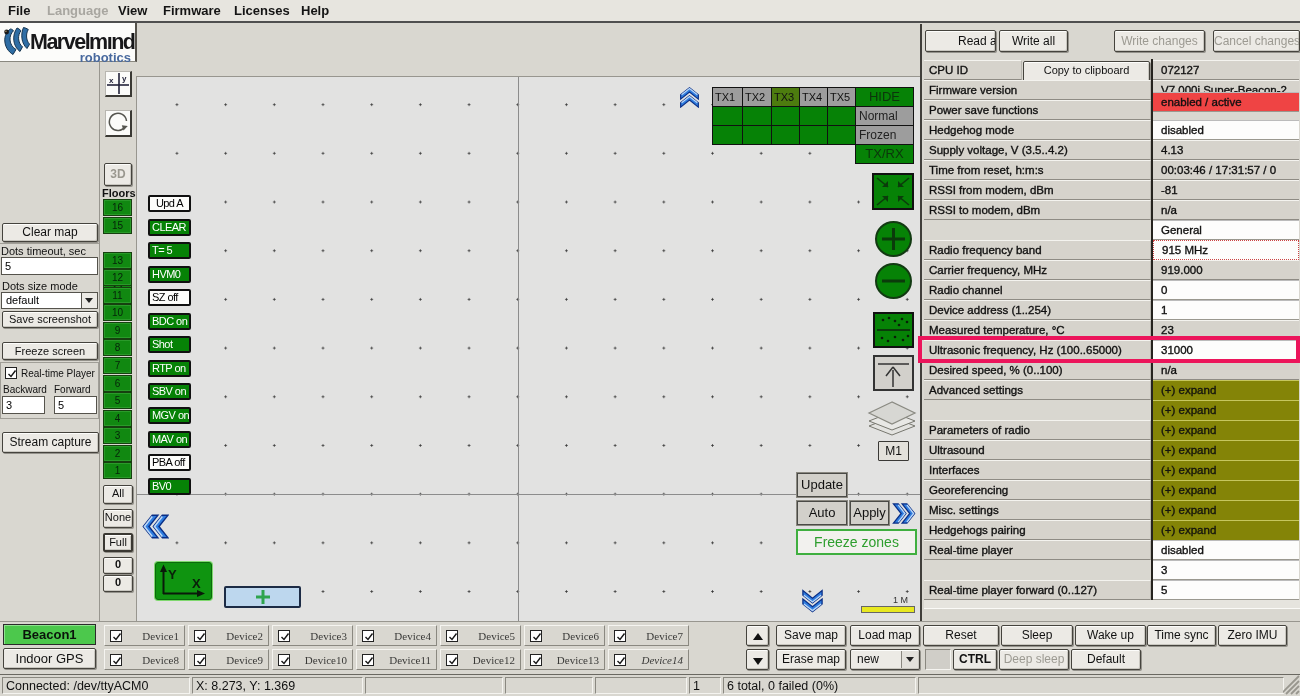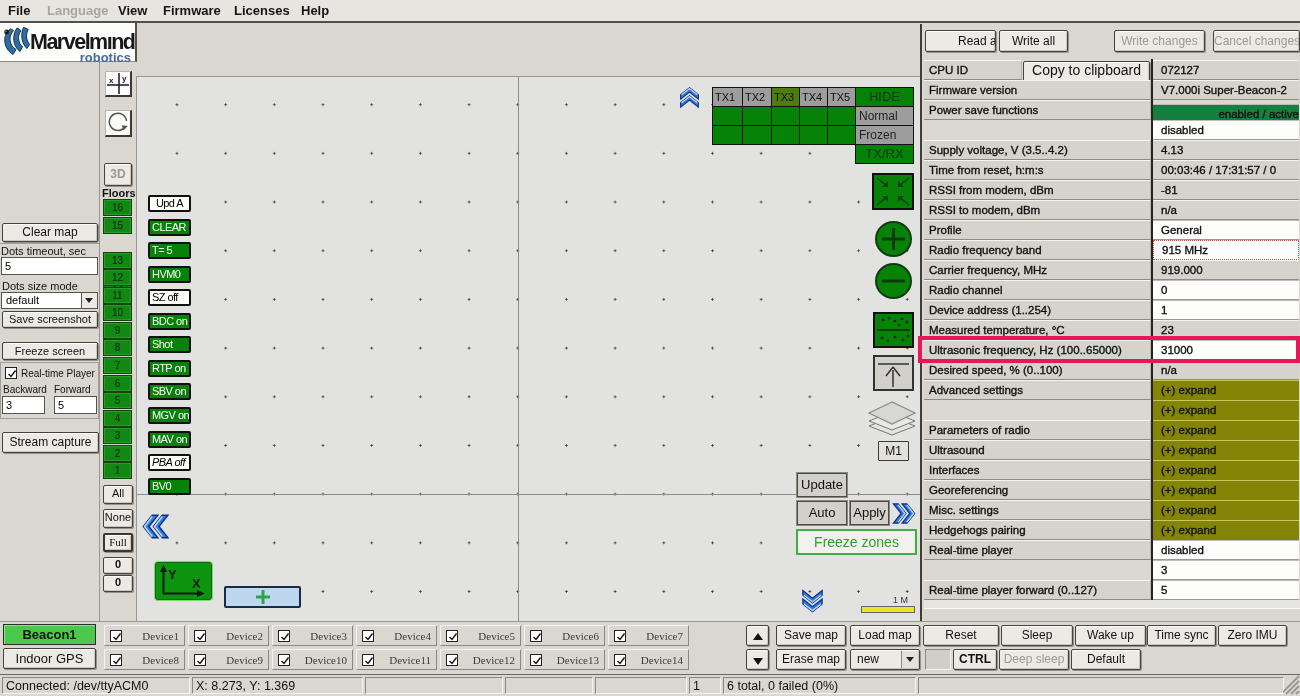--- a/index.html
+++ b/index.html
@@ -58,21 +58,21 @@
 <div class="ab" style="left:103px;top:339px;width:29px;height:17px;background:#118811;border:1px solid #16400f;box-shadow:inset 0 0 0 1px #2a9a2a;color:#06230a;font-size:10px;text-align:center;line-height:15px;">8</div>
 <div class="ab" style="left:103px;top:357px;width:29px;height:17px;background:#118811;border:1px solid #16400f;box-shadow:inset 0 0 0 1px #2a9a2a;color:#06230a;font-size:10px;text-align:center;line-height:15px;">7</div>
 <div class="ab" style="left:103px;top:375px;width:29px;height:17px;background:#118811;border:1px solid #16400f;box-shadow:inset 0 0 0 1px #2a9a2a;color:#06230a;font-size:10px;text-align:center;line-height:15px;">6</div>
 <div class="ab" style="left:103px;top:392px;width:29px;height:17px;background:#118811;border:1px solid #16400f;box-shadow:inset 0 0 0 1px #2a9a2a;color:#06230a;font-size:10px;text-align:center;line-height:15px;">5</div>
 <div class="ab" style="left:103px;top:410px;width:29px;height:17px;background:#118811;border:1px solid #16400f;box-shadow:inset 0 0 0 1px #2a9a2a;color:#06230a;font-size:10px;text-align:center;line-height:15px;">4</div>
 <div class="ab" style="left:103px;top:427px;width:29px;height:17px;background:#118811;border:1px solid #16400f;box-shadow:inset 0 0 0 1px #2a9a2a;color:#06230a;font-size:10px;text-align:center;line-height:15px;">3</div>
 <div class="ab" style="left:103px;top:445px;width:29px;height:17px;background:#118811;border:1px solid #16400f;box-shadow:inset 0 0 0 1px #2a9a2a;color:#06230a;font-size:10px;text-align:center;line-height:15px;">2</div>
 <div class="ab" style="left:103px;top:462px;width:29px;height:17px;background:#118811;border:1px solid #16400f;box-shadow:inset 0 0 0 1px #2a9a2a;color:#06230a;font-size:10px;text-align:center;line-height:15px;">1</div>
 <div class="btn" style="left:103px;top:485px;width:30px;height:19px;font-size:11px;line-height:15px;">All</div>
 <div class="btn" style="left:103px;top:509px;width:30px;height:19px;font-size:11px;line-height:15px;">None</div>
-<div class="btn" style="left:103px;top:533px;width:30px;height:19px;font-size:11px;line-height:15px;border:2px solid #3a3832;font-family:Liberation Serif, serif;">Full</div>
+<div class="btn" style="left:103px;top:533px;width:30px;height:19px;font-size:11px;line-height:15px;border:2px solid #3a3832;">Full</div>
 <div class="btn" style="left:103px;top:557px;width:30px;height:17px;font-size:11px;font-weight:bold;line-height:13px;">0</div>
 <div class="btn" style="left:103px;top:575px;width:30px;height:17px;font-size:11px;font-weight:bold;line-height:13px;">0</div>
 <div class="btn" style="left:2px;top:223px;width:96px;height:19px;font-size:12px;line-height:17px;">Clear map</div>
 <div class="ab" style="left:0px;top:243px;width:99px;height:1px;background:#a09e97;"></div>
 <div class="lbl" style="left:1px;top:245px;font-size:11px;">Dots timeout, sec</div>
 <div class="ab" style="left:1px;top:257px;width:97px;height:18px;background:#fff;border:1px solid #55534c;font-size:11px;line-height:16px;padding-left:3px;">5</div>
 <div class="lbl" style="left:2px;top:280px;font-size:11px;">Dots size mode</div>
 <div class="ab" style="left:1px;top:292px;width:97px;height:17px;background:#fff;border:1px solid #55534c;font-size:11px;line-height:15px;padding-left:4px;">default<span style="position:absolute;right:0;top:0;width:16px;height:15px;background:#eceae5;border-left:1px solid #55534c;"></span><span style="position:absolute;right:4px;top:5px;width:0;height:0;border-left:4px solid transparent;border-right:4px solid transparent;border-top:5px solid #222;"></span></div>
 <div class="btn" style="left:2px;top:311px;width:96px;height:17px;font-size:11px;line-height:15px;">Save screenshot</div>
 <div class="btn" style="left:2px;top:342px;width:96px;height:18px;font-size:11px;line-height:16px;">Freeze screen</div>
@@ -93,21 +93,21 @@
 <div class="gbtn" style="left:148px;top:219px;width:43px;height:17px;">CLEAR</div>
 <div class="gbtn" style="left:148px;top:242px;width:43px;height:17px;">T= 5</div>
 <div class="gbtn" style="left:148px;top:266px;width:43px;height:17px;">HVM0</div>
 <div class="wbtn" style="left:148px;top:289px;width:43px;height:17px;">SZ off</div>
 <div class="gbtn" style="left:148px;top:313px;width:43px;height:17px;">BDC on</div>
 <div class="gbtn" style="left:148px;top:336px;width:43px;height:17px;">Shot</div>
 <div class="gbtn" style="left:148px;top:360px;width:43px;height:17px;">RTP on</div>
 <div class="gbtn" style="left:148px;top:383px;width:43px;height:17px;">SBV on</div>
 <div class="gbtn" style="left:148px;top:407px;width:43px;height:17px;">MGV on</div>
 <div class="gbtn" style="left:148px;top:431px;width:43px;height:17px;">MAV on</div>
-<div class="wbtn" style="left:148px;top:454px;width:43px;height:17px;font-style:italic;">PBA off</div>
+<div class="wbtn" style="left:148px;top:454px;width:43px;height:17px;">PBA off</div>
 <div class="gbtn" style="left:148px;top:478px;width:43px;height:17px;">BV0</div>
 <div class="ab" style="left:712px;top:87px;width:31px;height:20px;background:#9d9d9d;border:1px solid #111;font-size:11px;color:#111;line-height:18px;padding-left:2px;">TX1</div>
 <div class="ab" style="left:742px;top:87px;width:30px;height:20px;background:#9d9d9d;border:1px solid #111;font-size:11px;color:#111;line-height:18px;padding-left:2px;">TX2</div>
 <div class="ab" style="left:771px;top:87px;width:29px;height:20px;background:#4d7c0f;border:1px solid #111;font-size:11px;color:#111;line-height:18px;padding-left:2px;">TX3</div>
 <div class="ab" style="left:799px;top:87px;width:29px;height:20px;background:#9d9d9d;border:1px solid #111;font-size:11px;color:#111;line-height:18px;padding-left:2px;">TX4</div>
 <div class="ab" style="left:827px;top:87px;width:29px;height:20px;background:#9d9d9d;border:1px solid #111;font-size:11px;color:#111;line-height:18px;padding-left:2px;">TX5</div>
 <div class="ab" style="left:855px;top:87px;width:59px;height:20px;background:#068206;border:1px solid #111;font-size:13px;color:#0c350c;text-align:center;line-height:18px;">HIDE</div>
 <div class="ab" style="left:712px;top:106px;width:31px;height:20px;background:#068206;border:1px solid #111;"></div>
 <div class="ab" style="left:742px;top:106px;width:30px;height:20px;background:#068206;border:1px solid #111;"></div>
 <div class="ab" style="left:771px;top:106px;width:29px;height:20px;background:#068206;border:1px solid #111;"></div>
@@ -219,36 +219,36 @@
       </svg></div>
 <div class="lbl" style="left:893px;top:595px;font-size:9px;color:#333;">1 M</div>
 <div class="ab" style="left:861px;top:606px;width:54px;height:7px;background:#e8e820;border:1px solid #666;"></div>
 <div class="ab" style="left:920px;top:24px;width:2px;height:597px;background:#403e3a;"></div>
 <div class="btn" style="left:925px;top:30px;width:71px;height:22px;font-size:12px;line-height:20px;color:#111;padding-left:32px;">Read all</div>
 <div class="btn" style="left:999px;top:30px;width:69px;height:22px;font-size:12px;line-height:20px;color:#111;">Write all</div>
 <div class="btn" style="left:1114px;top:30px;width:91px;height:22px;font-size:12px;line-height:20px;color:#9c9a92;">Write changes</div>
 <div class="btn" style="left:1213px;top:30px;width:87px;height:22px;font-size:12px;line-height:20px;color:#9c9a92;">Cancel changes</div>
 <div class="ab" style="left:1151px;top:59px;width:2px;height:541px;background:#26241f;"></div>
 <div class="ab" style="left:924px;top:60px;width:98px;height:20px;background:#d6d3cc;border-top:1px solid #f4f3ef;border-bottom:1px solid #8e8b84;border-right:1px solid #b8b6af;font-size:11.5px;color:#111;line-height:19px;padding-left:5px;white-space:nowrap;overflow:hidden;-webkit-text-stroke:0.35px #111;">CPU ID</div>
-<div class="btn" style="left:1023px;top:61px;width:127px;height:35px;font-size:14px;line-height:17px;">Copy to clipboard</div>
+<div class="btn" style="left:1023px;top:61px;width:127px;height:35px;font-size:11px;line-height:17px;">Copy to clipboard</div>
 <div class="vcell" style="left:1153px;top:60px;width:146px;height:20px;background:#d6d3cc;border-top:1px solid #f4f3ef;border-bottom:1px solid #8e8b84;">072127</div>
 <div class="ab" style="left:924px;top:80px;width:227px;height:20px;background:#d6d3cc;border-top:1px solid #f4f3ef;border-bottom:1px solid #8e8b84;border-right:1px solid #b8b6af;font-size:11.5px;color:#111;line-height:19px;padding-left:5px;white-space:nowrap;overflow:hidden;-webkit-text-stroke:0.35px #111;">Firmware version</div>
 <div class="vcell" style="left:1153px;top:80px;width:146px;height:20px;background:#d6d3cc;border-top:1px solid #f4f3ef;border-bottom:1px solid #8e8b84;">V7.000i Super-Beacon-2</div>
 <div class="ab" style="left:924px;top:100px;width:227px;height:20px;background:#d6d3cc;border-top:1px solid #f4f3ef;border-bottom:1px solid #8e8b84;border-right:1px solid #b8b6af;font-size:11.5px;color:#111;line-height:19px;padding-left:5px;white-space:nowrap;overflow:hidden;-webkit-text-stroke:0.35px #111;">Power save functions</div>
-<div class="vcell" style="left:1153px;top:104px;width:146px;height:20px;background:#15803d;border-top:1px solid #bbb;border-bottom:1px solid #9a988f;text-align:right;">enabled / active</div>
+<div class="vcell" style="left:1153px;top:92px;width:146px;height:20px;background:#ef4444;border-top:1px solid #bbb;border-bottom:1px solid #9a988f;">enabled / active</div>
+<div class="ab" style="left:924px;top:120px;width:227px;height:20px;background:#d6d3cc;border-top:1px solid #f4f3ef;border-bottom:1px solid #8e8b84;border-right:1px solid #b8b6af;font-size:11.5px;color:#111;line-height:19px;padding-left:5px;white-space:nowrap;overflow:hidden;-webkit-text-stroke:0.35px #111;">Hedgehog mode</div>
 <div class="vcell" style="left:1153px;top:120px;width:146px;height:20px;background:#fdfdfc;border-top:1px solid #bbb;border-bottom:1px solid #9a988f;">disabled</div>
 <div class="ab" style="left:924px;top:140px;width:227px;height:20px;background:#d6d3cc;border-top:1px solid #f4f3ef;border-bottom:1px solid #8e8b84;border-right:1px solid #b8b6af;font-size:11.5px;color:#111;line-height:19px;padding-left:5px;white-space:nowrap;overflow:hidden;-webkit-text-stroke:0.35px #111;">Supply voltage, V (3.5..4.2)</div>
 <div class="vcell" style="left:1153px;top:140px;width:146px;height:20px;background:#d6d3cc;border-top:1px solid #f4f3ef;border-bottom:1px solid #8e8b84;">4.13</div>
 <div class="ab" style="left:924px;top:160px;width:227px;height:20px;background:#d6d3cc;border-top:1px solid #f4f3ef;border-bottom:1px solid #8e8b84;border-right:1px solid #b8b6af;font-size:11.5px;color:#111;line-height:19px;padding-left:5px;white-space:nowrap;overflow:hidden;-webkit-text-stroke:0.35px #111;">Time from reset, h:m:s</div>
 <div class="vcell" style="left:1153px;top:160px;width:146px;height:20px;background:#d6d3cc;border-top:1px solid #f4f3ef;border-bottom:1px solid #8e8b84;">00:03:46 / 17:31:57 / 0</div>
 <div class="ab" style="left:924px;top:180px;width:227px;height:20px;background:#d6d3cc;border-top:1px solid #f4f3ef;border-bottom:1px solid #8e8b84;border-right:1px solid #b8b6af;font-size:11.5px;color:#111;line-height:19px;padding-left:5px;white-space:nowrap;overflow:hidden;-webkit-text-stroke:0.35px #111;">RSSI from modem, dBm</div>
 <div class="vcell" style="left:1153px;top:180px;width:146px;height:20px;background:#d6d3cc;border-top:1px solid #f4f3ef;border-bottom:1px solid #8e8b84;">-81</div>
 <div class="ab" style="left:924px;top:200px;width:227px;height:20px;background:#d6d3cc;border-top:1px solid #f4f3ef;border-bottom:1px solid #8e8b84;border-right:1px solid #b8b6af;font-size:11.5px;color:#111;line-height:19px;padding-left:5px;white-space:nowrap;overflow:hidden;-webkit-text-stroke:0.35px #111;">RSSI to modem, dBm</div>
 <div class="vcell" style="left:1153px;top:200px;width:146px;height:20px;background:#d6d3cc;border-top:1px solid #f4f3ef;border-bottom:1px solid #8e8b84;">n/a</div>
-<div class="ab" style="left:924px;top:220px;width:227px;height:20px;background:#d6d3cc;border-top:1px solid #f4f3ef;border-bottom:1px solid #8e8b84;border-right:1px solid #b8b6af;font-size:11.5px;color:#111;line-height:19px;padding-left:5px;white-space:nowrap;overflow:hidden;-webkit-text-stroke:0.35px #111;">Profile</div>
 <div class="vcell" style="left:1153px;top:220px;width:146px;height:20px;background:#fdfdfc;border-top:1px solid #bbb;border-bottom:1px solid #9a988f;">General</div>
 <div class="ab" style="left:924px;top:240px;width:227px;height:20px;background:#d6d3cc;border-top:1px solid #f4f3ef;border-bottom:1px solid #8e8b84;border-right:1px solid #b8b6af;font-size:11.5px;color:#111;line-height:19px;padding-left:5px;white-space:nowrap;overflow:hidden;-webkit-text-stroke:0.35px #111;">Radio frequency band</div>
 <div class="vcell" style="left:1153px;top:240px;width:146px;height:20px;background:#fdfdfc;border:1px dotted #cc4444;">915 MHz</div>
 <div class="ab" style="left:924px;top:260px;width:227px;height:20px;background:#d6d3cc;border-top:1px solid #f4f3ef;border-bottom:1px solid #8e8b84;border-right:1px solid #b8b6af;font-size:11.5px;color:#111;line-height:19px;padding-left:5px;white-space:nowrap;overflow:hidden;-webkit-text-stroke:0.35px #111;">Carrier frequency, MHz</div>
 <div class="vcell" style="left:1153px;top:260px;width:146px;height:20px;background:#d6d3cc;border-top:1px solid #f4f3ef;border-bottom:1px solid #8e8b84;">919.000</div>
 <div class="ab" style="left:924px;top:280px;width:227px;height:20px;background:#d6d3cc;border-top:1px solid #f4f3ef;border-bottom:1px solid #8e8b84;border-right:1px solid #b8b6af;font-size:11.5px;color:#111;line-height:19px;padding-left:5px;white-space:nowrap;overflow:hidden;-webkit-text-stroke:0.35px #111;">Radio channel</div>
 <div class="vcell" style="left:1153px;top:280px;width:146px;height:20px;background:#fdfdfc;border-top:1px solid #bbb;border-bottom:1px solid #9a988f;">0</div>
 <div class="ab" style="left:924px;top:300px;width:227px;height:20px;background:#d6d3cc;border-top:1px solid #f4f3ef;border-bottom:1px solid #8e8b84;border-right:1px solid #b8b6af;font-size:11.5px;color:#111;line-height:19px;padding-left:5px;white-space:nowrap;overflow:hidden;-webkit-text-stroke:0.35px #111;">Device address (1..254)</div>
 <div class="vcell" style="left:1153px;top:300px;width:146px;height:20px;background:#fdfdfc;border-top:1px solid #bbb;border-bottom:1px solid #9a988f;">1</div>
 <div class="ab" style="left:924px;top:320px;width:227px;height:20px;background:#d6d3cc;border-top:1px solid #f4f3ef;border-bottom:1px solid #8e8b84;border-right:1px solid #b8b6af;font-size:11.5px;color:#111;line-height:19px;padding-left:5px;white-space:nowrap;overflow:hidden;-webkit-text-stroke:0.35px #111;">Measured temperature, °C</div>
@@ -379,21 +379,21 @@
 <span style="position:absolute;right:5px;top:4px;font-size:11px;color:#3a3a38;font-family:&quot;Liberation Serif&quot;,serif;">Device12</span>
     </div>
 <div class="ab" style="left:524px;top:649px;width:81px;height:21px;background:#d9d7d0;border:1px solid #8a8880;border-top-color:#f5f4f0;border-left-color:#f5f4f0;">
 <span class="cb" style="left:5px;top:4px;">
         <svg width="12" height="12">
           <path d="M2.5 6 L5 8.5 L9.5 2.5" stroke="#161616" stroke-width="1.4" fill="none"></path>
         </svg>
       </span>
 <span style="position:absolute;right:5px;top:4px;font-size:11px;color:#3a3a38;font-family:&quot;Liberation Serif&quot;,serif;">Device13</span>
     </div>
-<div class="ab" style="left:608px;top:649px;width:81px;height:21px;background:#d9d7d0;border:1px solid #8a8880;border-top-color:#f5f4f0;border-left-color:#f5f4f0;">
+<div class="ab" style="left:608px;top:649px;width:81px;height:21px;background:#d9d7d0;border:1px solid #8a8880;border-top-color:#f5f4f0;border-left-color:#f5f4f0;font-style:italic;">
 <span class="cb" style="left:5px;top:4px;">
         <svg width="12" height="12">
           <path d="M2.5 6 L5 8.5 L9.5 2.5" stroke="#161616" stroke-width="1.4" fill="none"></path>
         </svg>
       </span>
 <span style="position:absolute;right:5px;top:4px;font-size:11px;color:#3a3a38;font-family:&quot;Liberation Serif&quot;,serif;">Device14</span>
     </div>
 <div class="btn" style="left:746px;top:625px;width:23px;height:21px;">
       <span style="position:absolute;left:6px;top:7px;width:0;height:0;border-left:5px solid transparent;border-right:5px solid transparent;border-bottom:7px solid #111;"></span>
     </div>

